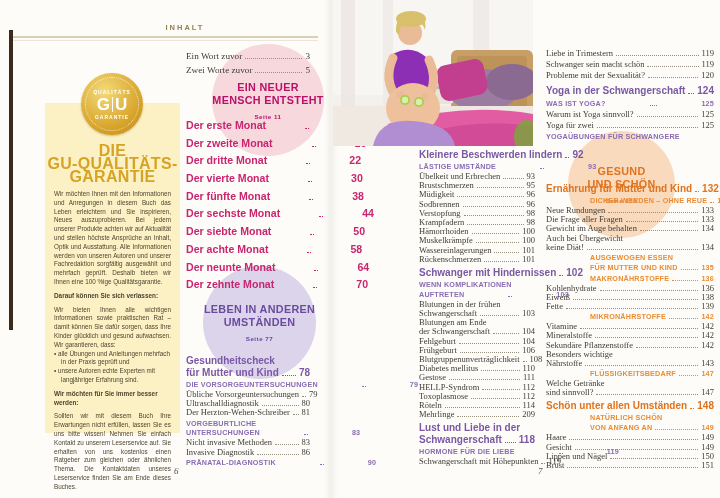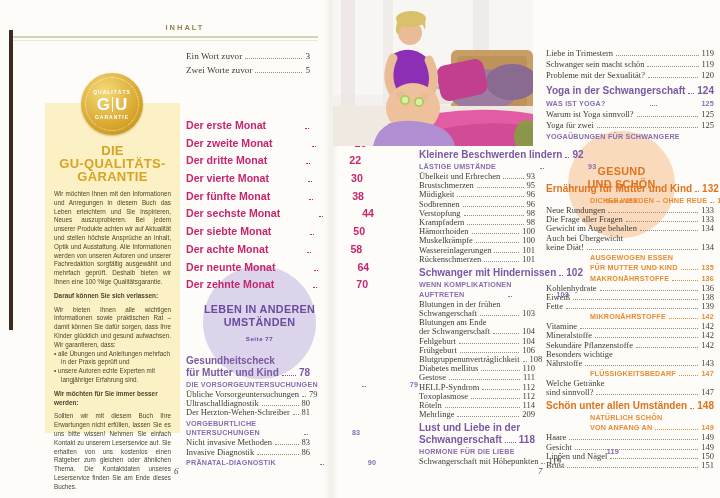--- a/index.html
+++ b/index.html
@@ -60,21 +60,21 @@
     background:var(--sidebar-bg);z-index:2;}
   #seal{position:absolute;left:81px;top:73px;width:62px;height:62px;border-radius:50%;z-index:4;
     background:radial-gradient(circle at 38% 30%,#f4da79,#d8a52c 62%,#bd8715);
     display:flex;flex-direction:column;align-items:center;justify-content:center;color:#fff;
     box-shadow:0 1px 2px rgba(120,90,20,.35);}
   #seal:after{content:"";position:absolute;inset:4px;border:1px dotted rgba(255,255,255,.75);border-radius:50%;}
   #seal .arc{font-size:5px;font-weight:bold;letter-spacing:1px;}
   #seal .gu{display:flex;align-items:center;font-weight:bold;font-size:17px;line-height:17px;margin:1px 0;}
   #seal .gu .bar{width:1px;height:15px;background:#fff;margin:0 2px;}
   #sbtitle{padding-top:41px;text-align:center;color:var(--gold);font-weight:bold;
-    font-size:13px;line-height:13px;letter-spacing:.3px;}
+    font-size:16px;line-height:13px;letter-spacing:.3px;}
   .sbody{padding:5px 9px 0 9px;color:#4c452f;font-size:6.3px;line-height:8.8px;text-align:justify;}
   .sbody.first{padding-top:7px;}
   .shead{padding:5px 9px 0 9px;color:#4c452f;font-size:6.4px;line-height:8.8px;font-weight:bold;}
   .sbullet{padding:0 9px 0 16px;text-indent:-7px;color:#4c452f;font-size:6.3px;line-height:8.8px;}
   #publisher{padding:7px 9px 0 9px;font-weight:bold;font-size:6.4px;letter-spacing:.2px;color:#4c452f;}
 
   
   .pagenum{position:absolute;font-family:"Liberation Serif",serif;font-style:italic;
     font-size:9px;color:#55504a;z-index:2;}
   #pn-left{left:174px;top:466px;}
@@ -114,20 +114,25 @@
     <div class="shead">Darauf können Sie sich verlassen:</div>
     <div class="sbody">Wir bieten Ihnen alle wichtigen Informationen sowie praktischen Rat – damit können Sie dafür sorgen, dass Ihre Kinder glücklich und gesund aufwachsen. Wir garantieren, dass:</div>
     <div class="sbullet">• <span>alle Übungen und Anleitungen mehrfach in der Praxis geprüft und</span></div>
     <div class="sbullet">• <span>unsere Autoren echte Experten mit langjähriger Erfahrung sind.</span></div>
     <div class="shead">Wir möchten für Sie immer besser werden:</div>
     <div class="sbody">Sollten wir mit diesem Buch Ihre Erwartungen nicht erfüllen, lassen Sie es uns bitte wissen! Nehmen Sie einfach Kontakt zu unserem Leserservice auf. Sie erhalten von uns kostenlos einen Ratgeber zum gleichen oder ähnlichen Thema. Die Kontaktdaten unseres Leserservice finden Sie am Ende dieses Buches.</div>
     <div id="publisher">GRÄFE UND UNZER VERLAG</div>
 
   </div>
 
+  <div id="circle1" class="circle">
+    <div class="t1">EIN NEUER</div>
+    <div class="t1">MENSCH ENTSTEHT</div>
+    <div class="seite">Seite 11</div>
+  </div>
   <div id="circle2" class="circle">
     <div class="t1">LEBEN IN ANDEREN</div>
     <div class="t1">UMSTÄNDEN</div>
     <div class="seite">Seite 77</div>
   </div>
   <div id="circle3" class="circle">
     <div class="t1">GESUND</div>
     <div class="t1">UND SCHÖN</div>
     <div class="seite">Seite 131</div>
   </div>

